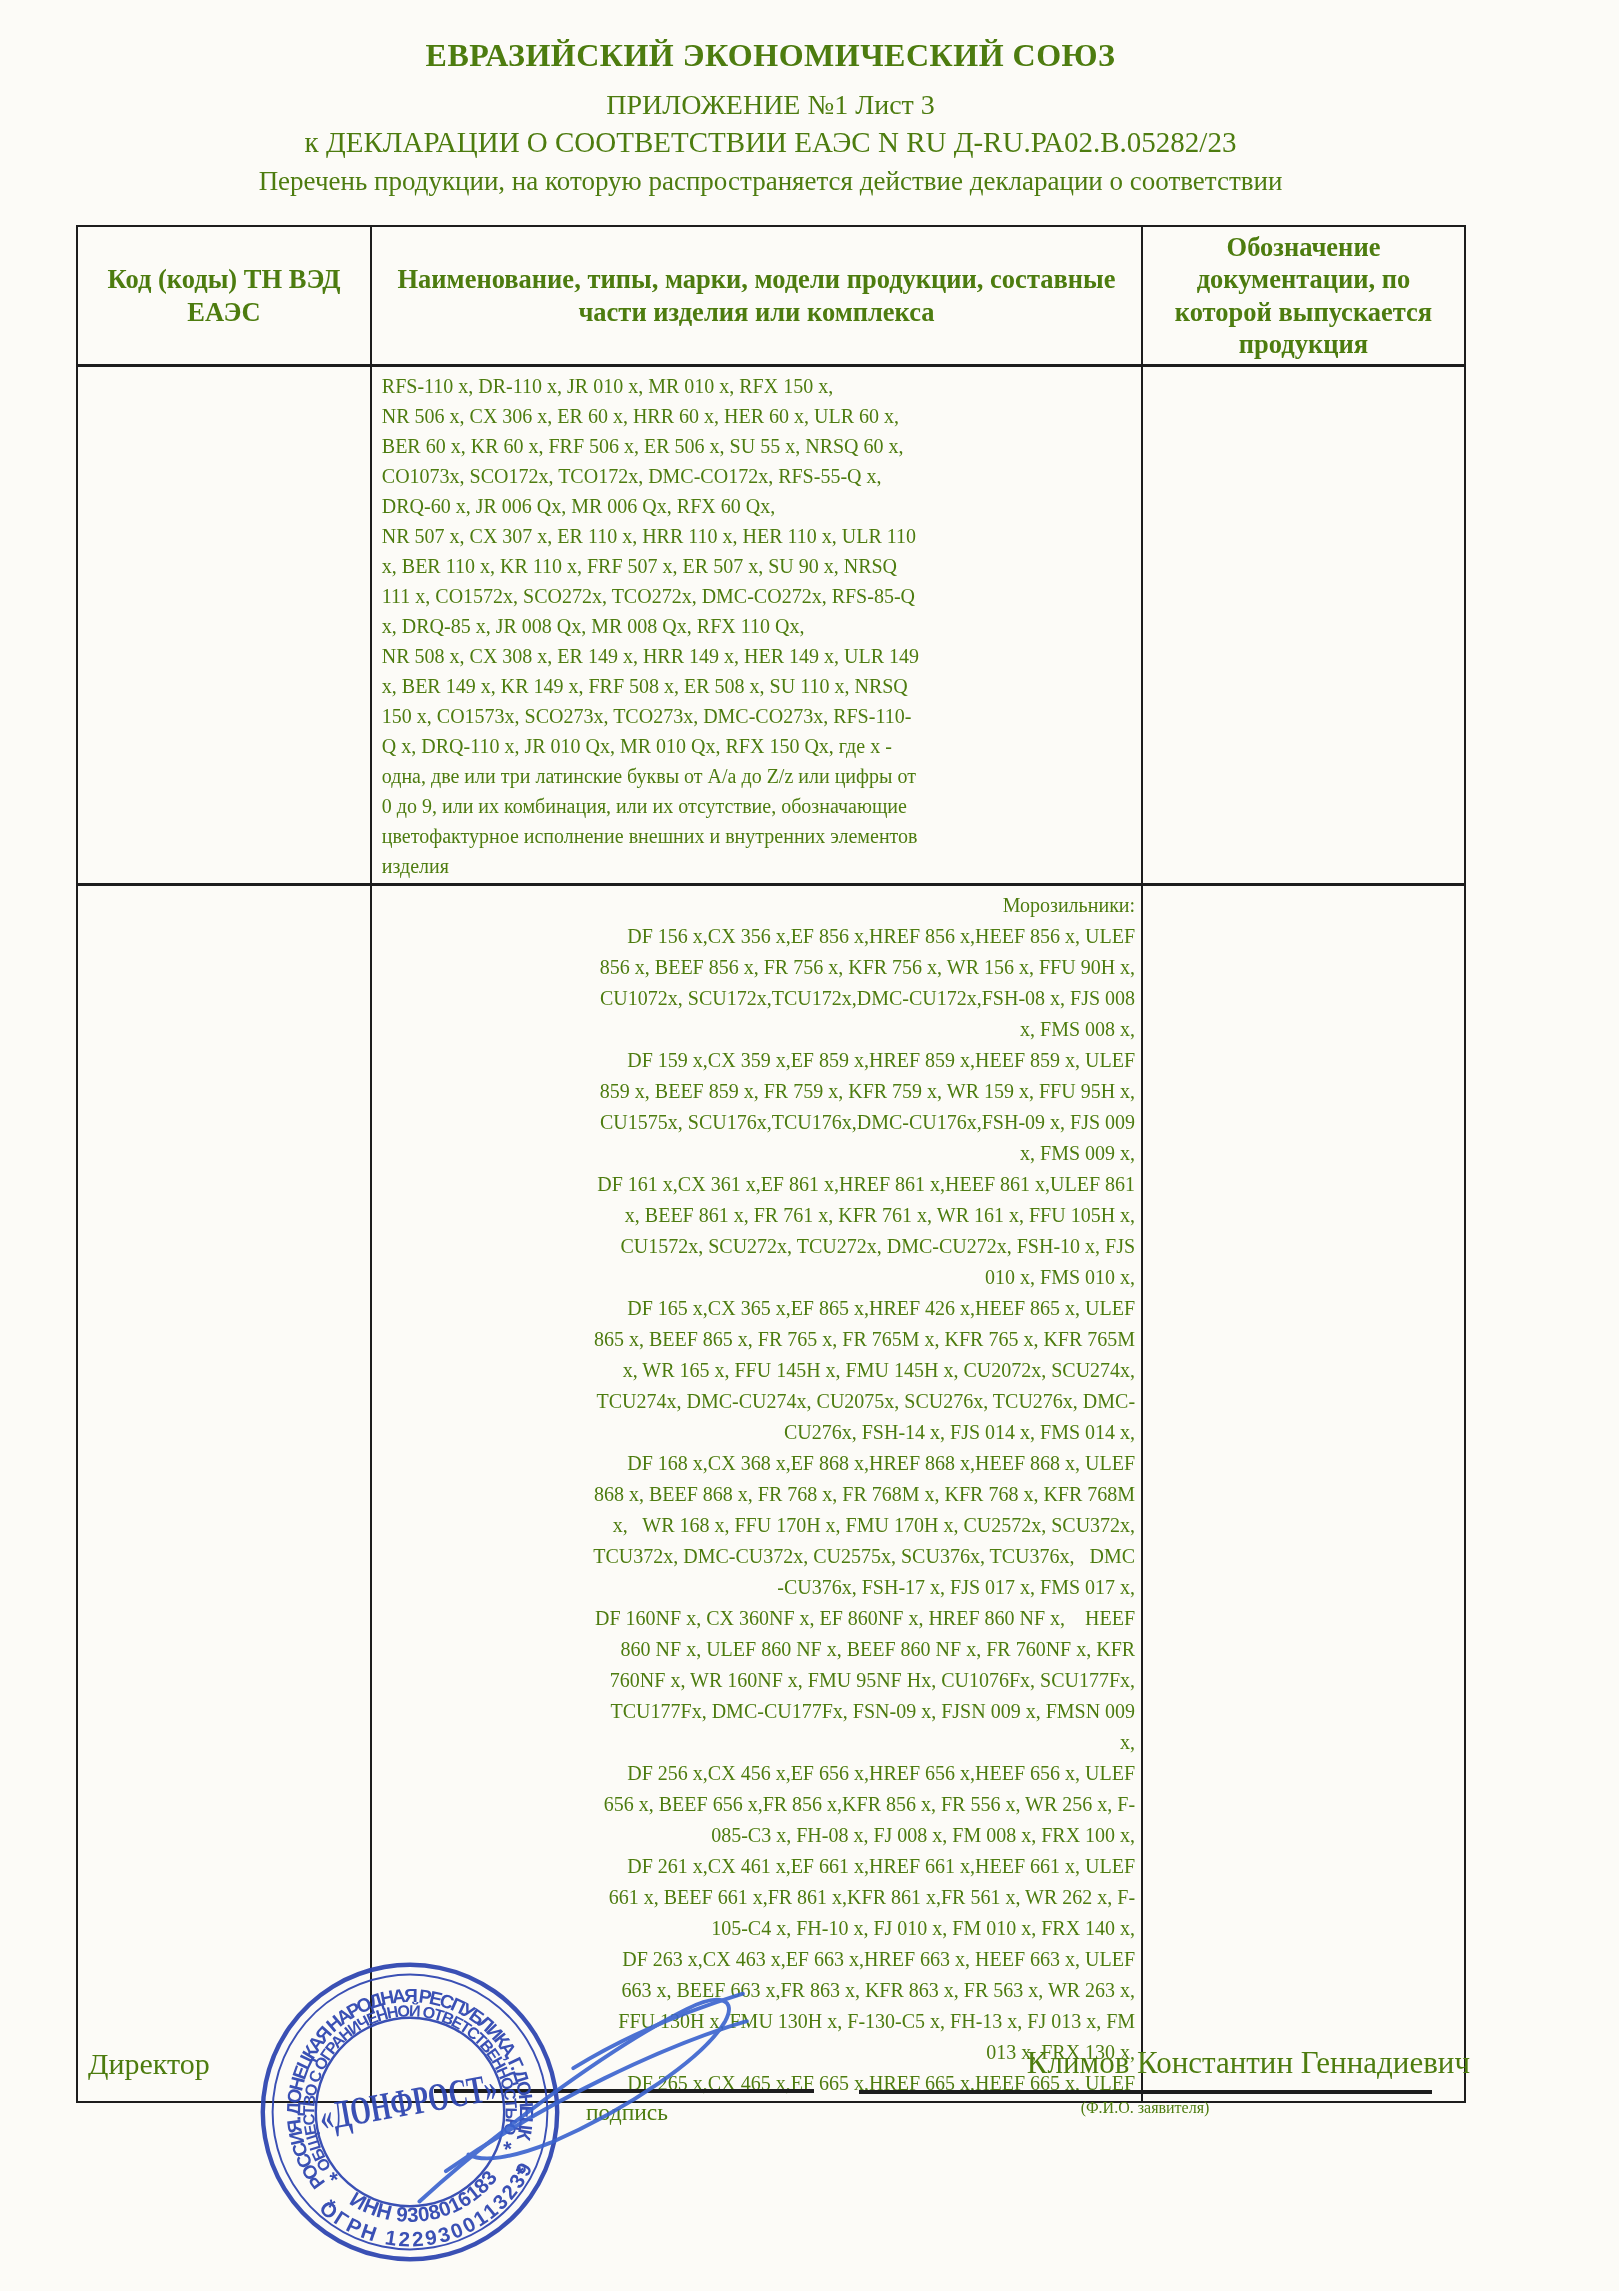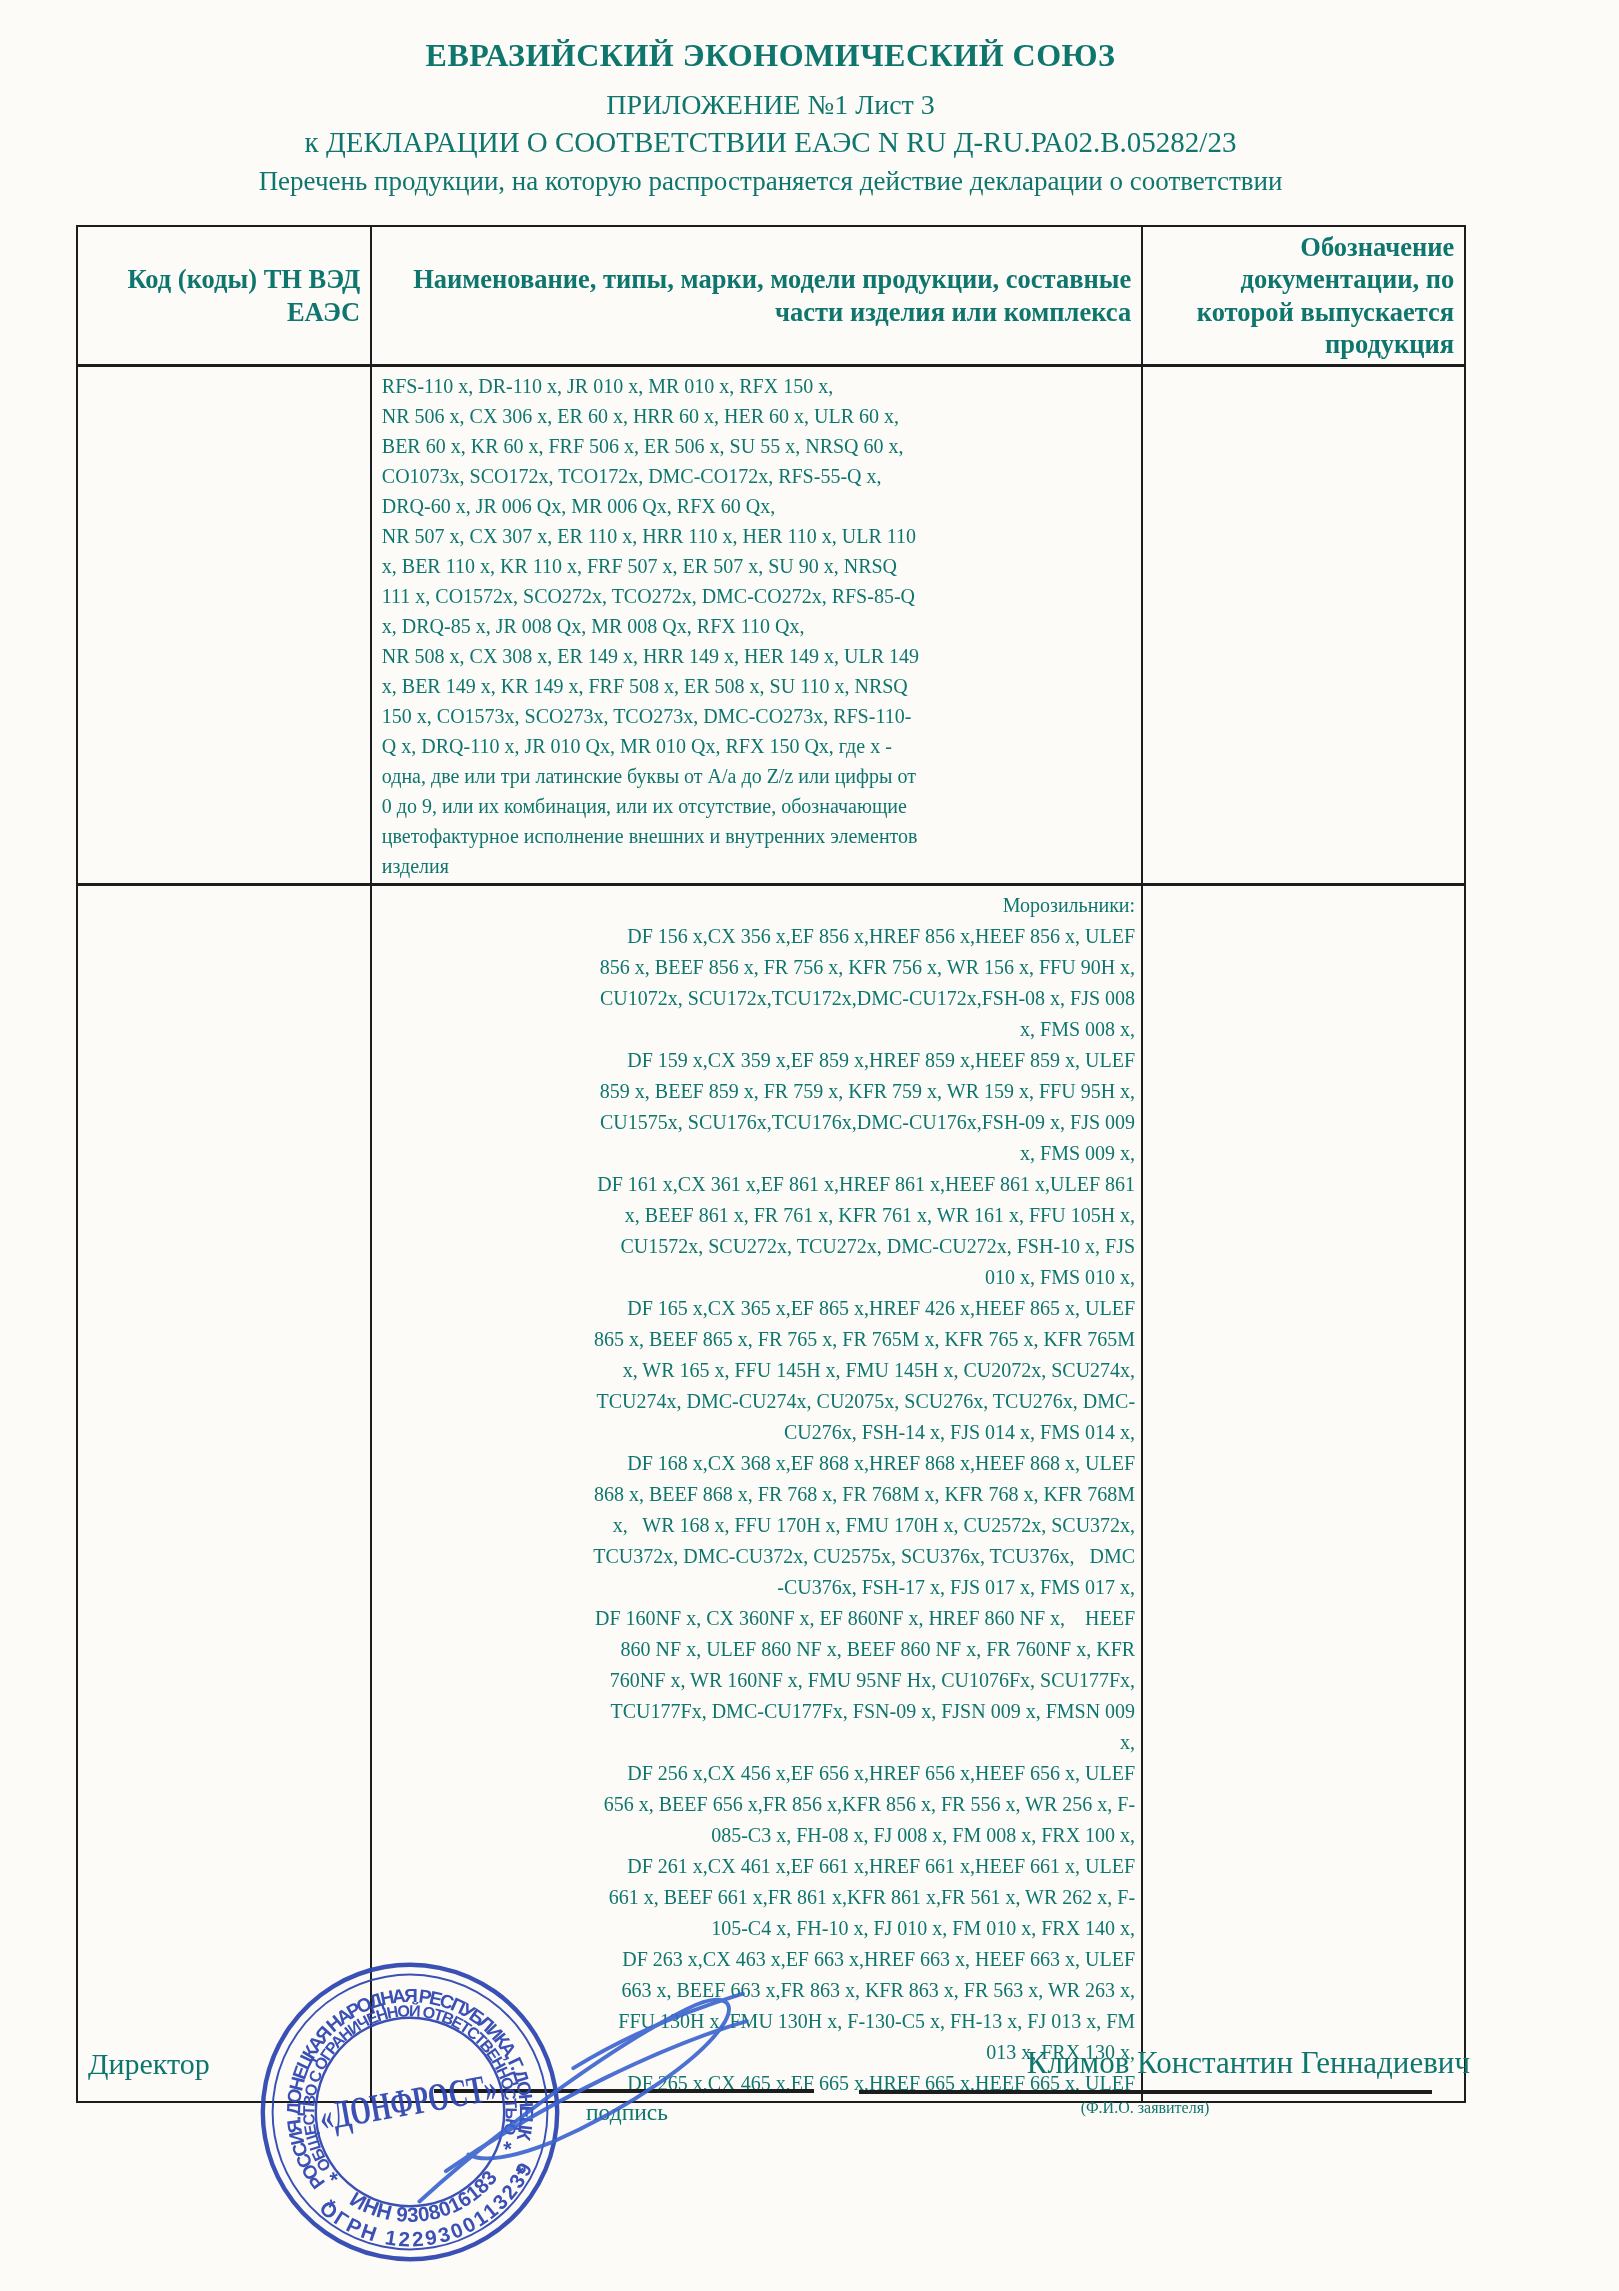--- a/index.html
+++ b/index.html
@@ -2,21 +2,21 @@
 <html><head>
 <meta charset="utf-8">
 <style>
   html, body { margin: 0; padding: 0; }
   .page {
     position: relative;
     width: 1619px;
     height: 2292px;
     background: #fcfbf7;
     font-family: "Liberation Serif", serif;
-    color: #0f766e;
+    color: #4d7c0f;
     overflow: hidden;
   }
   
   .doc-header {
     position: absolute;
     left: 76px;
     width: 1389px;
     top: 0;
     text-align: center;
   }
@@ -40,21 +40,20 @@
     vertical-align: top;
     padding: 2px 5.9px;
   }
   .doc-table th {
     font-size: 26.5px;
     font-weight: bold;
     line-height: 1.22;
     vertical-align: middle;
     padding: 3.9px 9.8px;
     border-bottom: 3.9px solid #1d1d1d;
-    text-align: right;
   }
   .doc-table tr.body-row-1 td { border-bottom: 3.9px solid #1d1d1d; }
   .cell-models { padding-left: 9.8px !important; padding-top: 3.9px !important; }
   .model-line { white-space: pre; font-size: 20px; }
   tr.body-row-1 .model-line { line-height: 30px; }
   tr.body-row-2 .model-line { line-height: 31px; text-align: right; }
   
   .director-label  { position: absolute; left: 88px;  top: 2047px; font-size: 30px; }
   .applicant-name  { position: absolute; left: 960px; width: 510px; top: 2045px; font-size: 31px; text-align: right; }
   .sig-line        { position: absolute; left: 434px; top: 2089px; width: 380px; height: 3.9px; background: #1d1d1d; }

